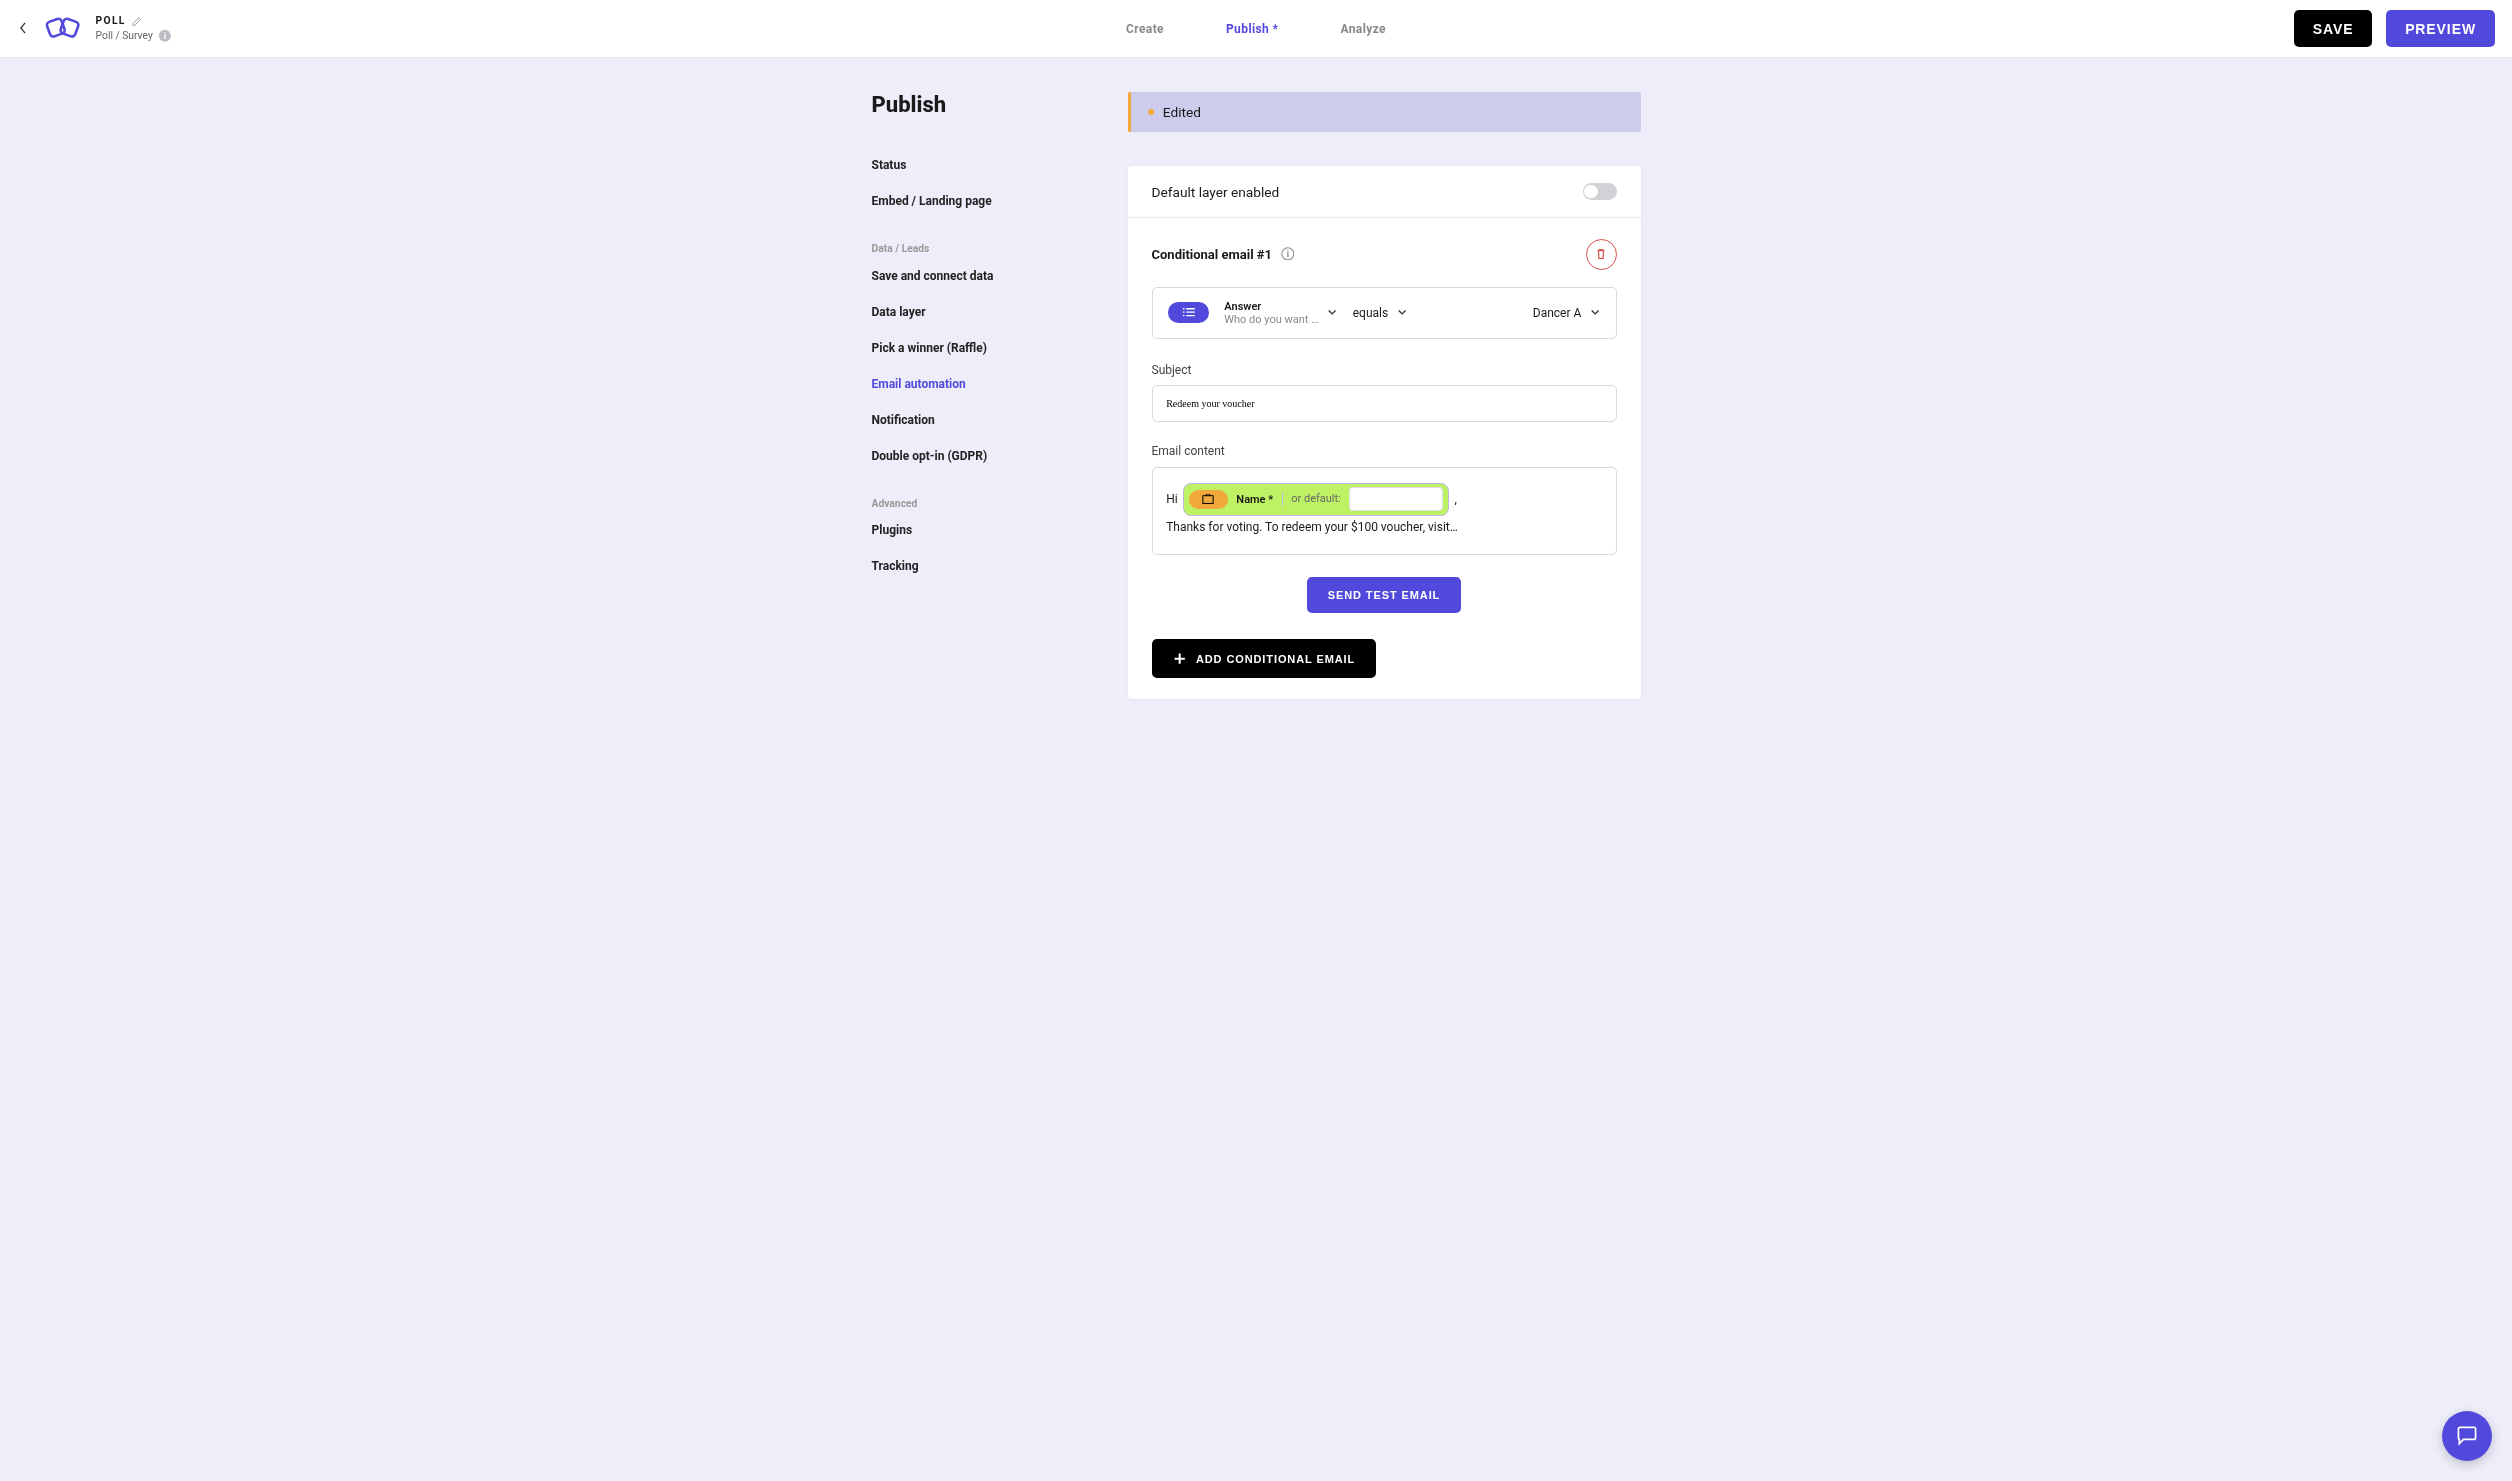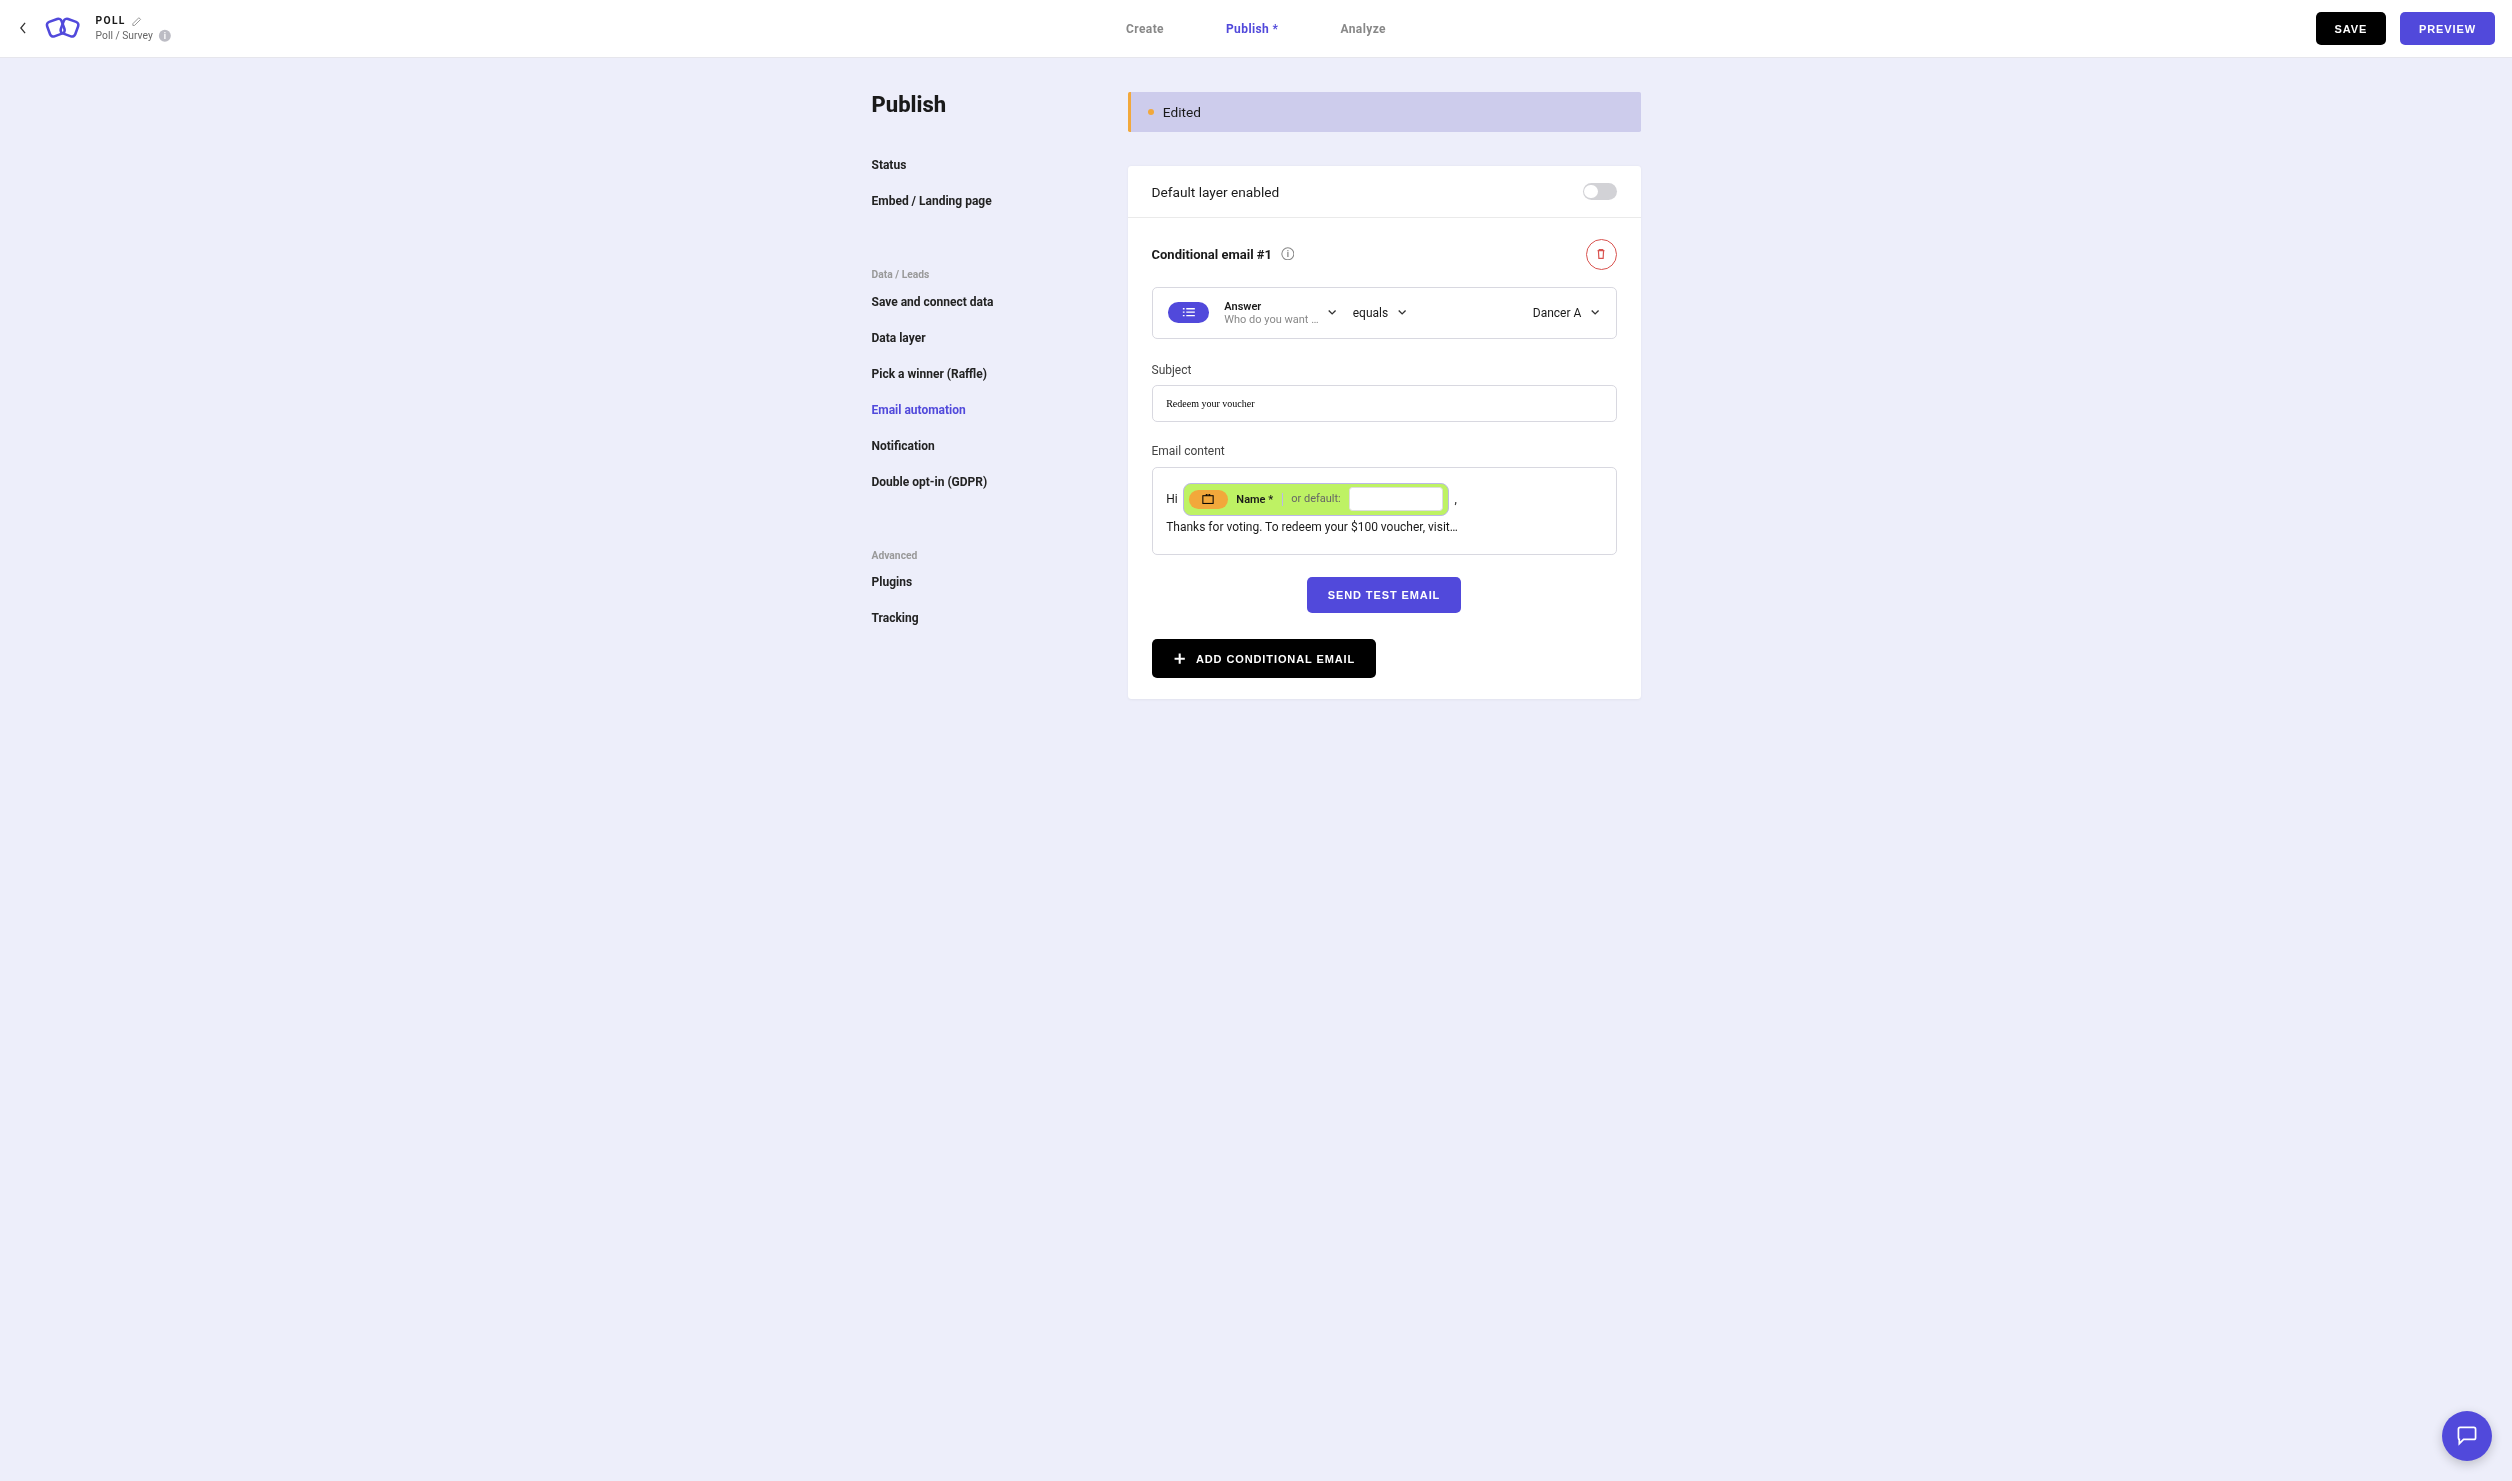--- a/index.html
+++ b/index.html
@@ -11,31 +11,31 @@
 .title-block { display: flex; flex-direction: column; gap: 1.7px; }
 .title-row { display: flex; align-items: center; gap: 6.8px; }
 .title-row .title { font-size: 10.3px; font-weight: 700; letter-spacing: 1.3px; }
 .edit-icon { width: 10.3px; height: 10.3px; }
 .subtitle-row { display: flex; align-items: center; gap: 5.1px; font-size: 10.3px; color: #666; }
 .info-icon { width: 13.7px; height: 13.7px; }
 .topbar-center { position: absolute; left: 50%; transform: translateX(-50%); display: flex; gap: 62px; }
 .tab { font-size: 12px; font-weight: 700; letter-spacing: 0.4px; color: #888; cursor: pointer; }
 .tab.active { color: #5149db; }
 .topbar-right { margin-left: auto; display: flex; gap: 13.7px; }
-.btn { border: none; border-radius: 5.1px; font-size: 11px; font-weight: 700; letter-spacing: 0.9px; padding: 10.3px 19px; cursor: pointer; }
+.btn { border: none; border-radius: 5.1px; font-size: 14px; font-weight: 700; letter-spacing: 0.9px; padding: 10.3px 19px; cursor: pointer; }
 .btn-dark { background: #000; color: #fff; }
 .btn-primary { background: #5149db; color: #fff; }
 .btn-primary-inline { background: #5149db; color: #fff; }
 .btn-black-inline { background: #000; color: #fff; display: flex; align-items: center; gap: 8.5px; }
 .page { padding: 34px 0 51px; display: flex; justify-content: center; }
 .container { width: 769px; display: flex; gap: 0; }
 .sidebar { width: 256px; padding-right: 17px; }
 .sidebar h1 { font-size: 22px; font-weight: 800; margin-bottom: 41px; }
 .side-section { display: flex; flex-direction: column; gap: 22px; }
-.side-label { font-size: 10.3px; font-weight: 700; color: #999; margin-top: 38px; margin-bottom: -8.5px; }
+.side-label { font-size: 10.3px; font-weight: 700; color: #999; margin-top: 12px; margin-bottom: -8.5px; }
 .side-item { font-size: 12px; font-weight: 700; color: #222; cursor: pointer; }
 .side-item.active { color: #5149db; }
 .content { flex: 1; }
 .status-banner { background: #cdccec; border-left: 3.4px solid #f2a83b; padding: 12px 17px; display: flex; align-items: center; gap: 8.5px; border-radius: 1.7px; margin-bottom: 34px; }
 .status-dot { width: 6.8px; height: 6.8px; border-radius: 50%; background: #f2a83b; }
 .card { background: #fff; border-radius: 3.4px; box-shadow: 0 0.9px 2.6px rgba(0,0,0,0.05); }
 .card-row { display: flex; align-items: center; justify-content: space-between; padding: 17px 24px; border-bottom: 0.9px solid #eaeaea; }
 .card-body { padding: 20.5px 24px; }
 .toggle { width: 34px; height: 17px; background: #d2d2d6; border-radius: 8.5px; position: relative; cursor: pointer; }
 .toggle::after { content: ''; position: absolute; left: 1.7px; top: 1.7px; width: 13.7px; height: 13.7px; border-radius: 50%; background: #fff; }

